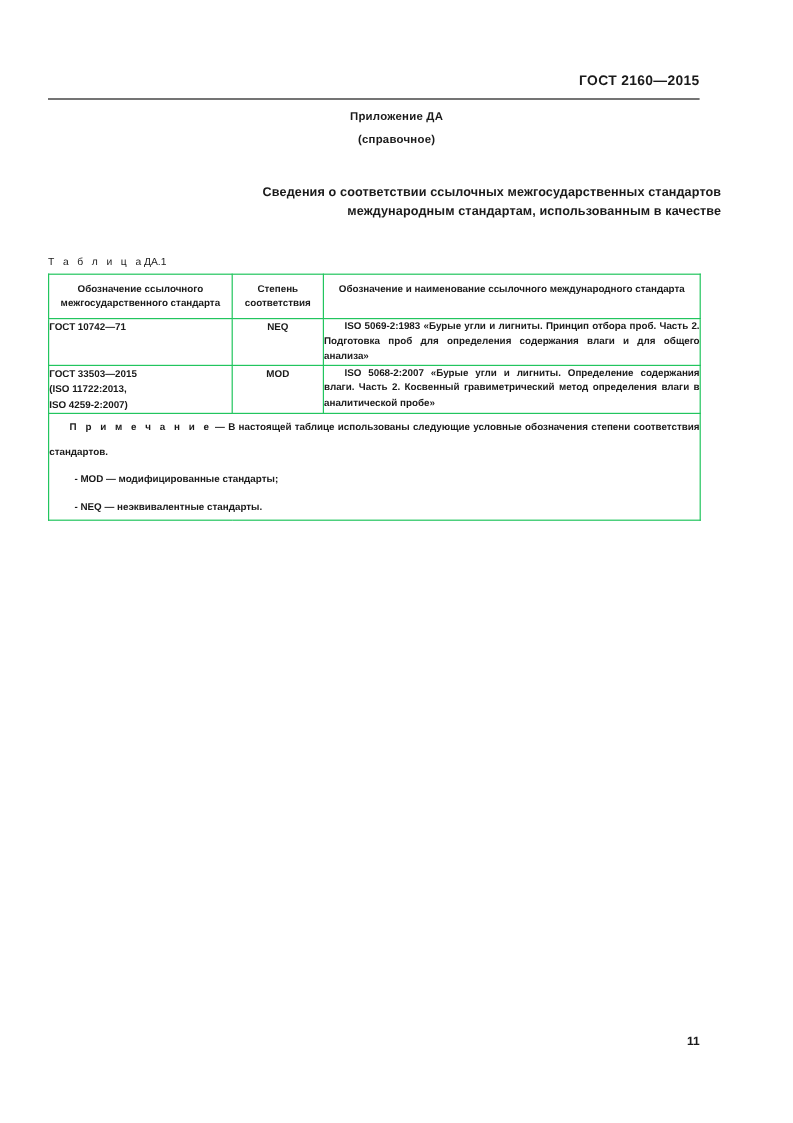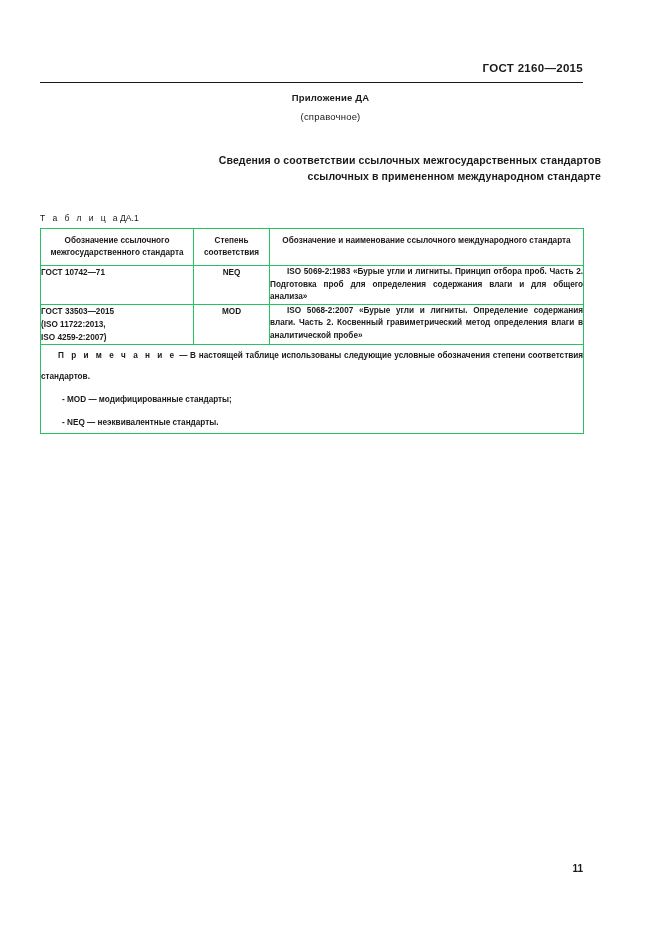--- a/index.html
+++ b/index.html
@@ -49,21 +49,21 @@
     text-align: center;
   }
   .annex .line1 {
     font-size: 9.5px;
     font-weight: bold;
     letter-spacing: 0.2px;
     margin-bottom: 8px;
   }
   .annex .line2 {
     font-size: 9.5px;
-    font-weight: normal;
+    font-weight: bold;
     letter-spacing: 0.2px;
   }
 
   
   .doc-title {
     position: absolute;
     top: 152px;
     left: 60px;
     width: 541px;
     text-align: right;
@@ -164,21 +164,21 @@
   <div class="running-head">ГОСТ 2160—2015</div>
   <div class="head-rule"></div>
 
   <div class="annex">
     <div class="line1">Приложение ДА</div>
     <div class="line2">(справочное)</div>
   </div>
 
   <div class="doc-title">
     <div>Сведения о соответствии ссылочных межгосударственных стандартов</div>
-    <div>ссылочных в примененном международном стандарте</div>
+    <div>международным стандартам, использованным в качестве</div>
   </div>
 
   <div class="table-caption">
     <span class="spaced">Т а б л и ц а</span><span>ДА.1</span>
   </div>
 
   <table class="ref-table">
     <colgroup>
       <col class="col-a">
         <col class="col-b">

